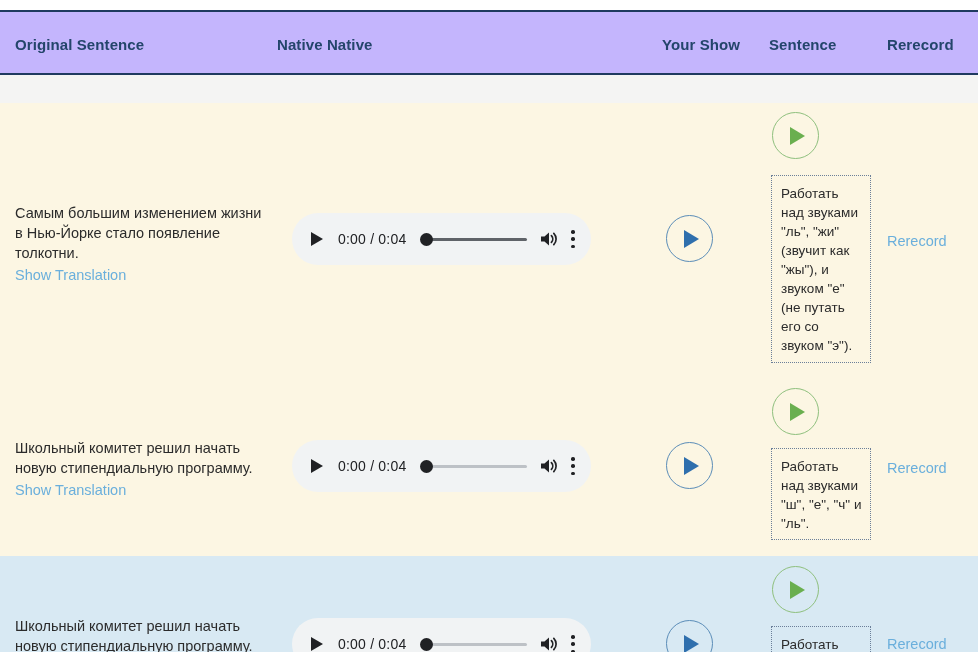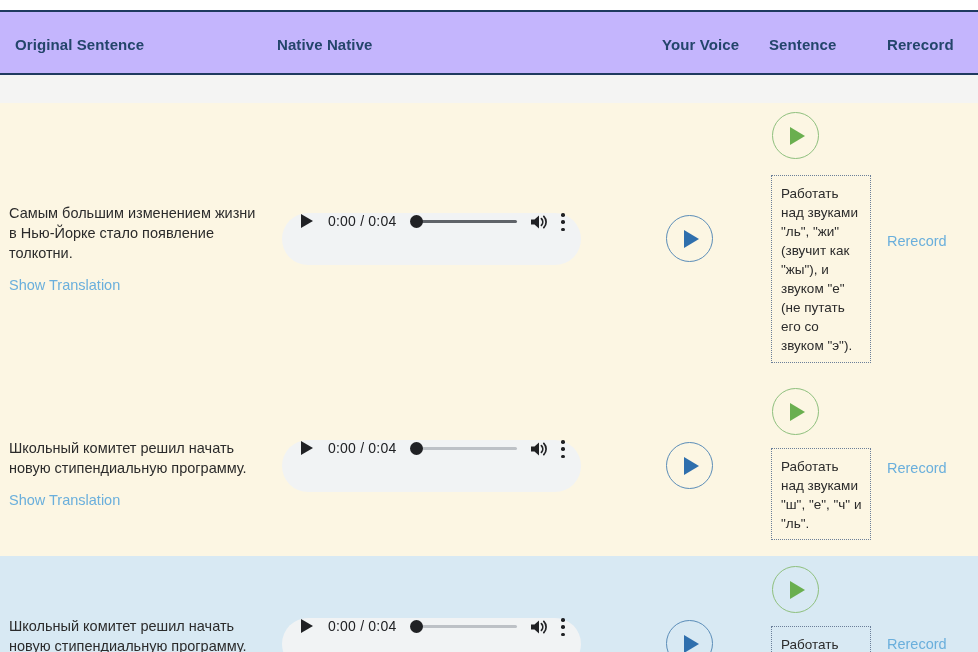--- a/index.html
+++ b/index.html
@@ -69,46 +69,46 @@
   }
   .row-cream { background: #fcf6e3; }
   .row-blue  { background: #d8e9f3; }
 
   .row-1 { top: 103px;  height: 453px; }
   .row-2 { top: 556px;  height: 96px; }
 
   
   .sentence {
     position: absolute;
-    left: 9px;
+    left: 15px;
     width: 250px;
     color: #2b2b2b;
     font-size: 14.5px;
     line-height: 20px;
   }
   .show-translation {
     display: block;
-    margin-top: 12px;
+    margin-top: 2px;
     color: #6aafdc;
     font-size: 14.5px;
     line-height: 20px;
     cursor: pointer;
     text-decoration: none;
   }
 
   
   .audio-player {
     position: absolute;
-    left: 282px;
+    left: 292px;
     width: 299px;
     height: 52px;
     background: #f1f3f4;
     border-radius: 26px;
     display: flex;
-    align-items: flex-start;
+    align-items: center;
     box-sizing: border-box;
   }
   .ap-play {
     margin-left: 18px;
     width: 14px;
     height: 16px;
     flex: none;
     cursor: pointer;
   }
   .ap-play svg { display: block; }
@@ -234,21 +234,21 @@
   }
 </style>
 </head>
 <body>
 
 <div class="table-wrap">
 
   <div class="thead">
     <div class="th th-original">Original Sentence</div>
     <div class="th th-native">Native Native</div>
-    <div class="th th-yourvoice">Your Voice</div>
+    <div class="th th-yourvoice">Your Show</div>
     <div class="th th-feedback">Sentence</div>
     <div class="th th-rerecord">Rerecord</div>
   </div>
 
   <div class="spacer-band"></div>
 
   <div class="row row-cream row-1">
 
     <div class="sentence" style="top:100px;">
       <span>Самым большим изменением жизни в Нью-Йорке стало появление толкотни.</span>

